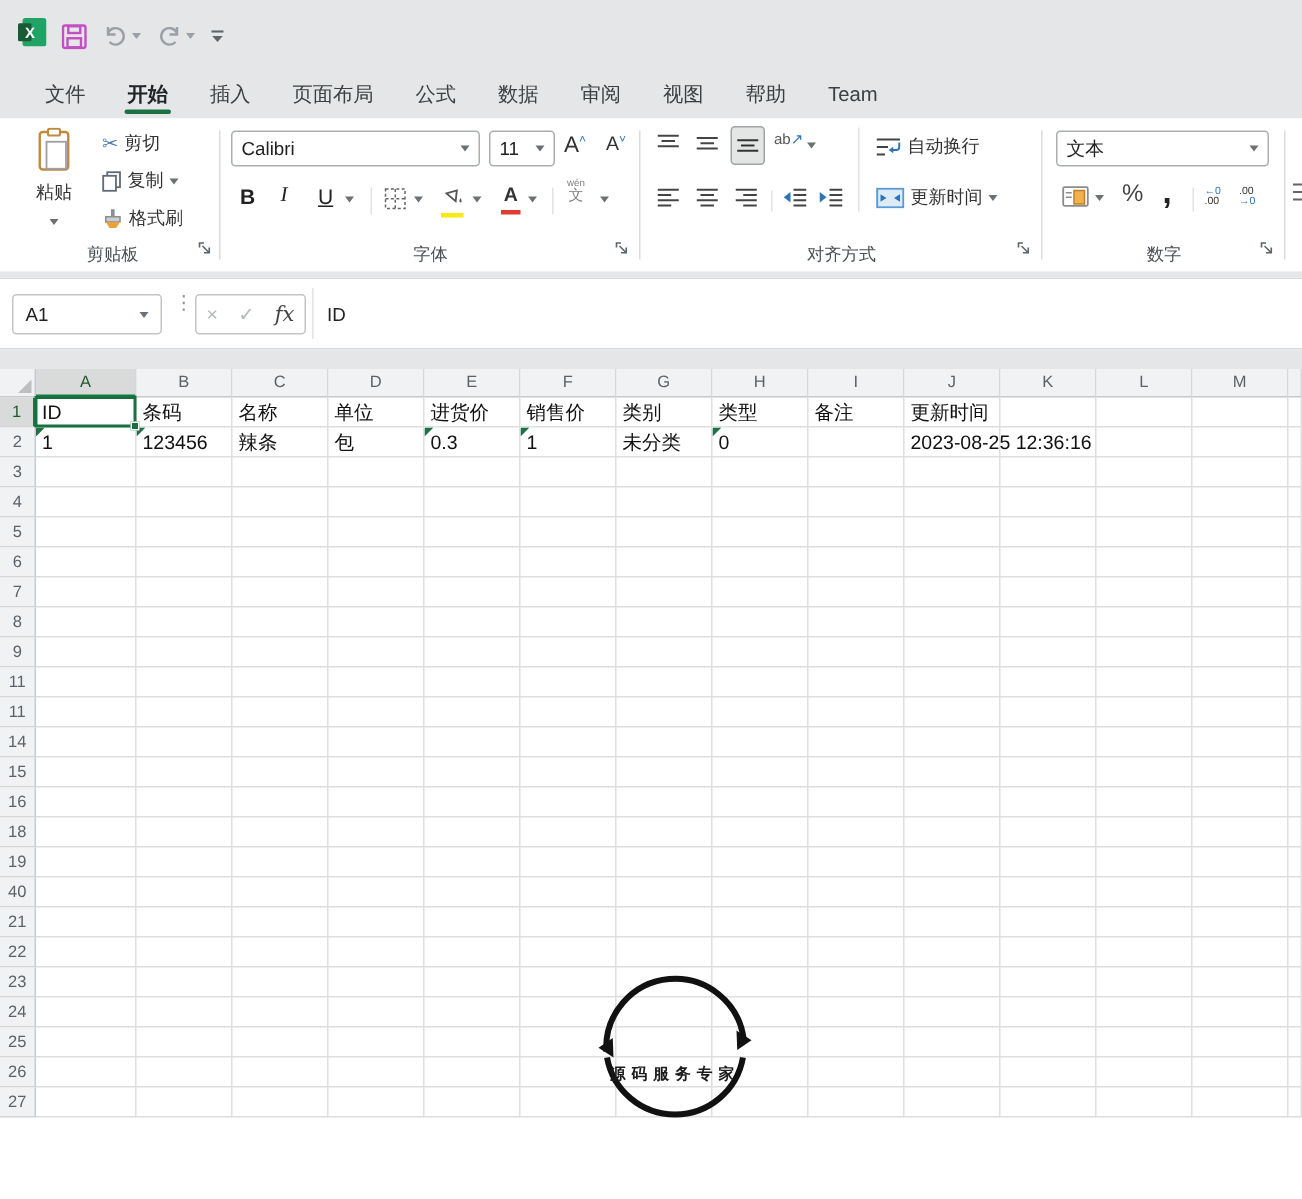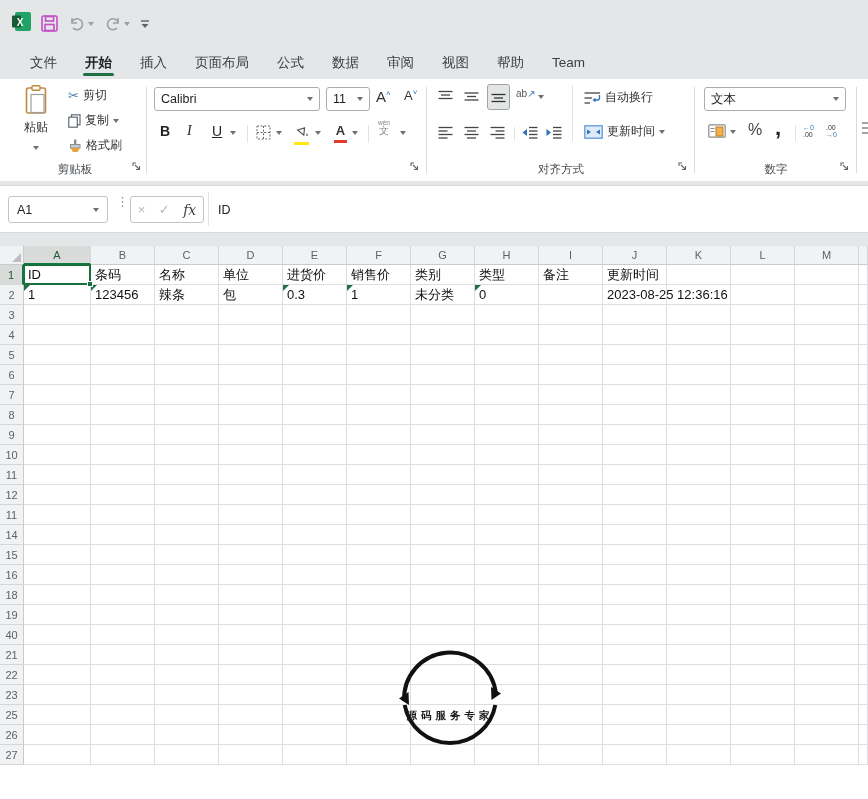--- a/index.html
+++ b/index.html
@@ -204,20 +204,21 @@
       <span class="colorbar" style="background:#E03C32; width:13px;"></span>
     </div>
     <span class="caret" style="position:absolute; left:200px; top:52px;"></span>
     <div style="position:absolute; left:216px; top:46px; width:1px; height:18px; background:#E0E2E3;"></div>
     <div style="position:absolute; left:226px; top:41px; text-align:center; color:#555; opacity:.75;">
       <div style="font-size:6.5px; line-height:6px;">wén</div>
       <div style="font-size:10px; line-height:10px;">文</div>
     </div>
     <span class="caret" style="position:absolute; left:248px; top:52px;"></span>
 
+    <div class="glabel">字体</div>
     <span class="launcher">
       <svg width="9" height="9" viewBox="0 0 9 9" fill="none" stroke="#5f6569" stroke-width="1.1">
           <path d="M1 4 V1 H4"></path>
           <path d="M3 3 L7.5 7.5"></path>
           <path d="M7.5 4 V7.5 H4"></path>
         </svg>
     </span>
   </div>
   <div class="rsep" style="left:426px;"></div>
 
@@ -567,71 +568,37 @@
       <div class="cell" style="width: 64px;"></div>
       <div class="cell" style="width: 64px;"></div>
       <div class="cell" style="width: 64px;"></div>
       <div class="cell" style="width: 64px;"></div>
       <div class="cell" style="width: 64px;"></div>
       <div class="cell" style="width: 64px;"></div>
       <div class="cell" style="width: 64px;"></div>
       <div class="cell" style="width: 9px;"></div>
     </div>
     <div class="grid-row">
-      <div class="rowhdr">10</div>
-      <div class="cell" style="width: 67px;"></div>
-      <div class="cell" style="width: 64px;"></div>
-      <div class="cell" style="width: 64px;"></div>
-      <div class="cell" style="width: 64px;"></div>
-      <div class="cell" style="width: 64px;"></div>
-      <div class="cell" style="width: 64px;"></div>
-      <div class="cell" style="width: 64px;"></div>
-      <div class="cell" style="width: 64px;"></div>
-      <div class="cell" style="width: 64px;"></div>
-      <div class="cell" style="width: 64px;"></div>
-      <div class="cell" style="width: 64px;"></div>
-      <div class="cell" style="width: 64px;"></div>
-      <div class="cell" style="width: 64px;"></div>
-      <div class="cell" style="width: 9px;"></div>
-    </div>
-    <div class="grid-row">
       <div class="rowhdr">11</div>
       <div class="cell" style="width: 67px;"></div>
       <div class="cell" style="width: 64px;"></div>
       <div class="cell" style="width: 64px;"></div>
       <div class="cell" style="width: 64px;"></div>
       <div class="cell" style="width: 64px;"></div>
       <div class="cell" style="width: 64px;"></div>
       <div class="cell" style="width: 64px;"></div>
       <div class="cell" style="width: 64px;"></div>
       <div class="cell" style="width: 64px;"></div>
       <div class="cell" style="width: 64px;"></div>
       <div class="cell" style="width: 64px;"></div>
       <div class="cell" style="width: 64px;"></div>
       <div class="cell" style="width: 64px;"></div>
       <div class="cell" style="width: 9px;"></div>
     </div>
     <div class="grid-row">
-      <div class="rowhdr">12</div>
-      <div class="cell" style="width: 67px;"></div>
-      <div class="cell" style="width: 64px;"></div>
-      <div class="cell" style="width: 64px;"></div>
-      <div class="cell" style="width: 64px;"></div>
-      <div class="cell" style="width: 64px;"></div>
-      <div class="cell" style="width: 64px;"></div>
-      <div class="cell" style="width: 64px;"></div>
-      <div class="cell" style="width: 64px;"></div>
-      <div class="cell" style="width: 64px;"></div>
-      <div class="cell" style="width: 64px;"></div>
-      <div class="cell" style="width: 64px;"></div>
-      <div class="cell" style="width: 64px;"></div>
-      <div class="cell" style="width: 64px;"></div>
-      <div class="cell" style="width: 9px;"></div>
-    </div>
-    <div class="grid-row">
       <div class="rowhdr">11</div>
       <div class="cell" style="width: 67px;"></div>
       <div class="cell" style="width: 64px;"></div>
       <div class="cell" style="width: 64px;"></div>
       <div class="cell" style="width: 64px;"></div>
       <div class="cell" style="width: 64px;"></div>
       <div class="cell" style="width: 64px;"></div>
       <div class="cell" style="width: 64px;"></div>
       <div class="cell" style="width: 64px;"></div>
       <div class="cell" style="width: 64px;"></div>
@@ -772,20 +739,37 @@
       <div class="cell" style="width: 64px;"></div>
       <div class="cell" style="width: 64px;"></div>
       <div class="cell" style="width: 64px;"></div>
       <div class="cell" style="width: 64px;"></div>
       <div class="cell" style="width: 64px;"></div>
       <div class="cell" style="width: 64px;"></div>
       <div class="cell" style="width: 9px;"></div>
     </div>
     <div class="grid-row">
       <div class="rowhdr">23</div>
+      <div class="cell" style="width: 67px;"></div>
+      <div class="cell" style="width: 64px;"></div>
+      <div class="cell" style="width: 64px;"></div>
+      <div class="cell" style="width: 64px;"></div>
+      <div class="cell" style="width: 64px;"></div>
+      <div class="cell" style="width: 64px;"></div>
+      <div class="cell" style="width: 64px;"></div>
+      <div class="cell" style="width: 64px;"></div>
+      <div class="cell" style="width: 64px;"></div>
+      <div class="cell" style="width: 64px;"></div>
+      <div class="cell" style="width: 64px;"></div>
+      <div class="cell" style="width: 64px;"></div>
+      <div class="cell" style="width: 64px;"></div>
+      <div class="cell" style="width: 9px;"></div>
+    </div>
+    <div class="grid-row">
+      <div class="rowhdr">24</div>
       <div class="cell" style="width: 67px;"></div>
       <div class="cell" style="width: 64px;"></div>
       <div class="cell" style="width: 64px;"></div>
       <div class="cell" style="width: 64px;"></div>
       <div class="cell" style="width: 64px;"></div>
       <div class="cell" style="width: 64px;"></div>
       <div class="cell" style="width: 64px;"></div>
       <div class="cell" style="width: 64px;"></div>
       <div class="cell" style="width: 64px;"></div>
       <div class="cell" style="width: 64px;"></div>

